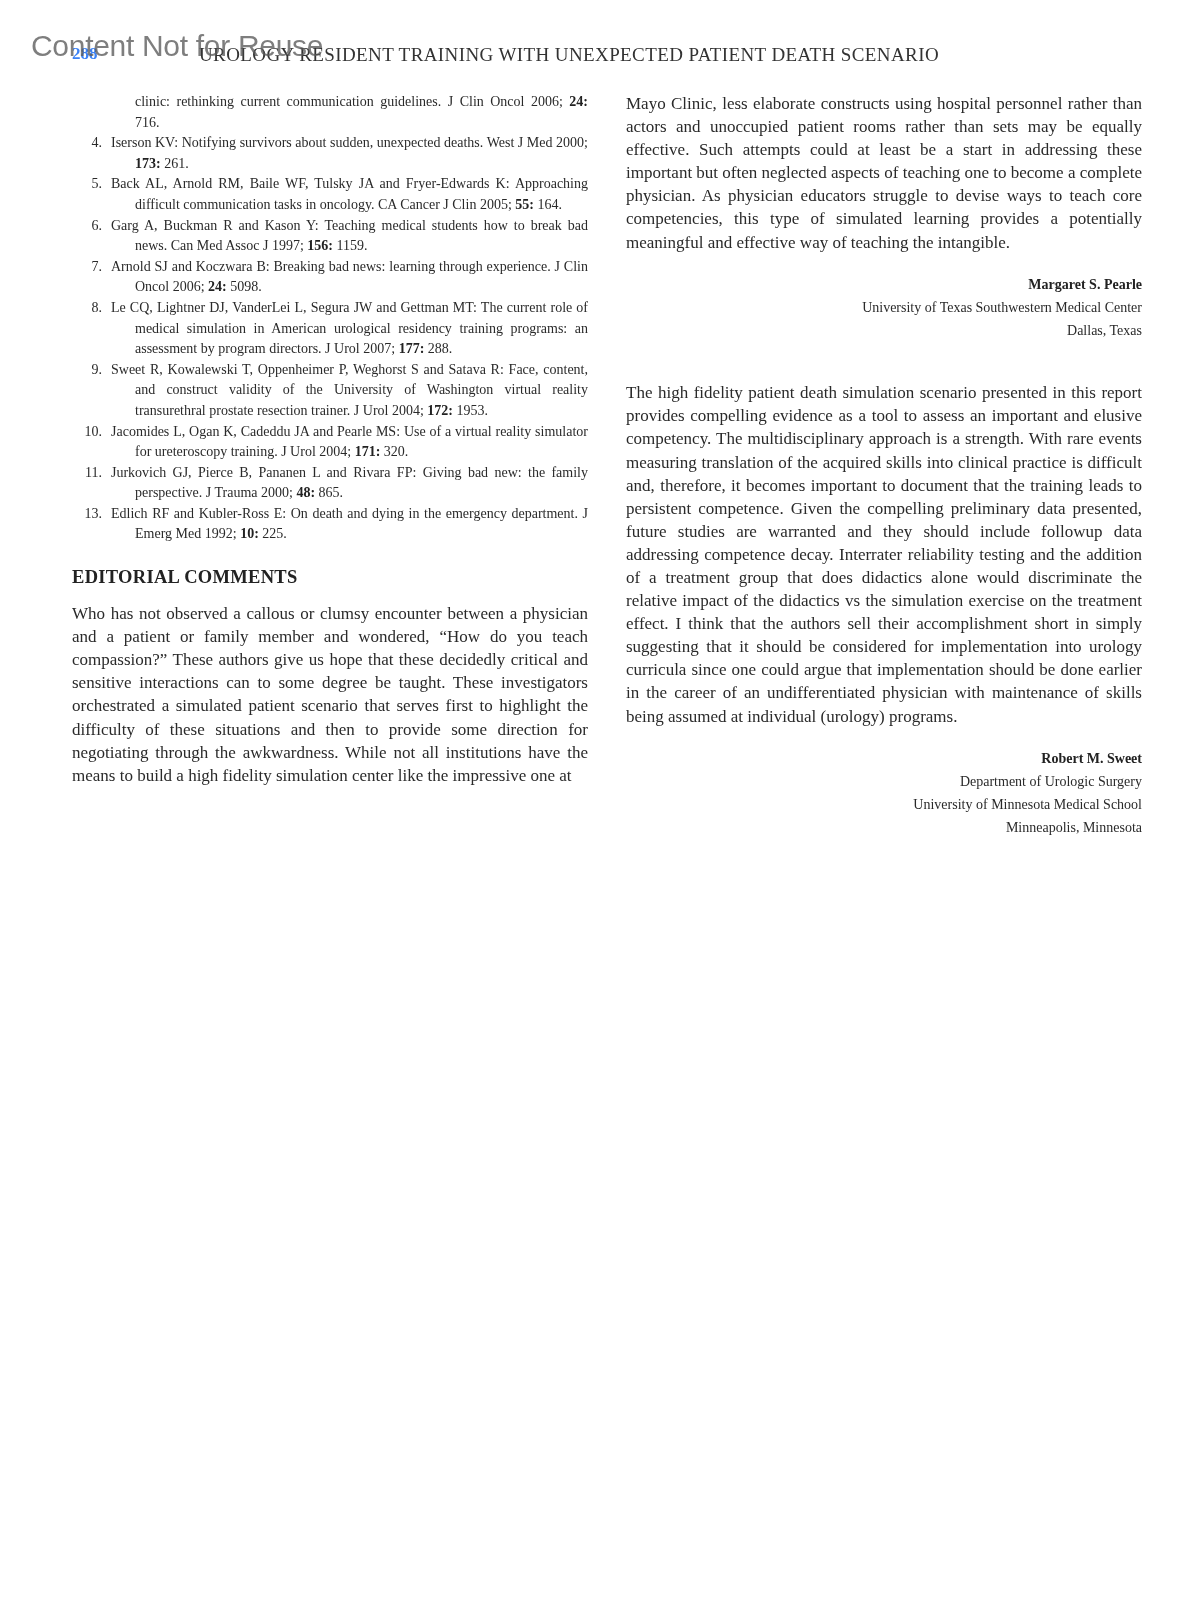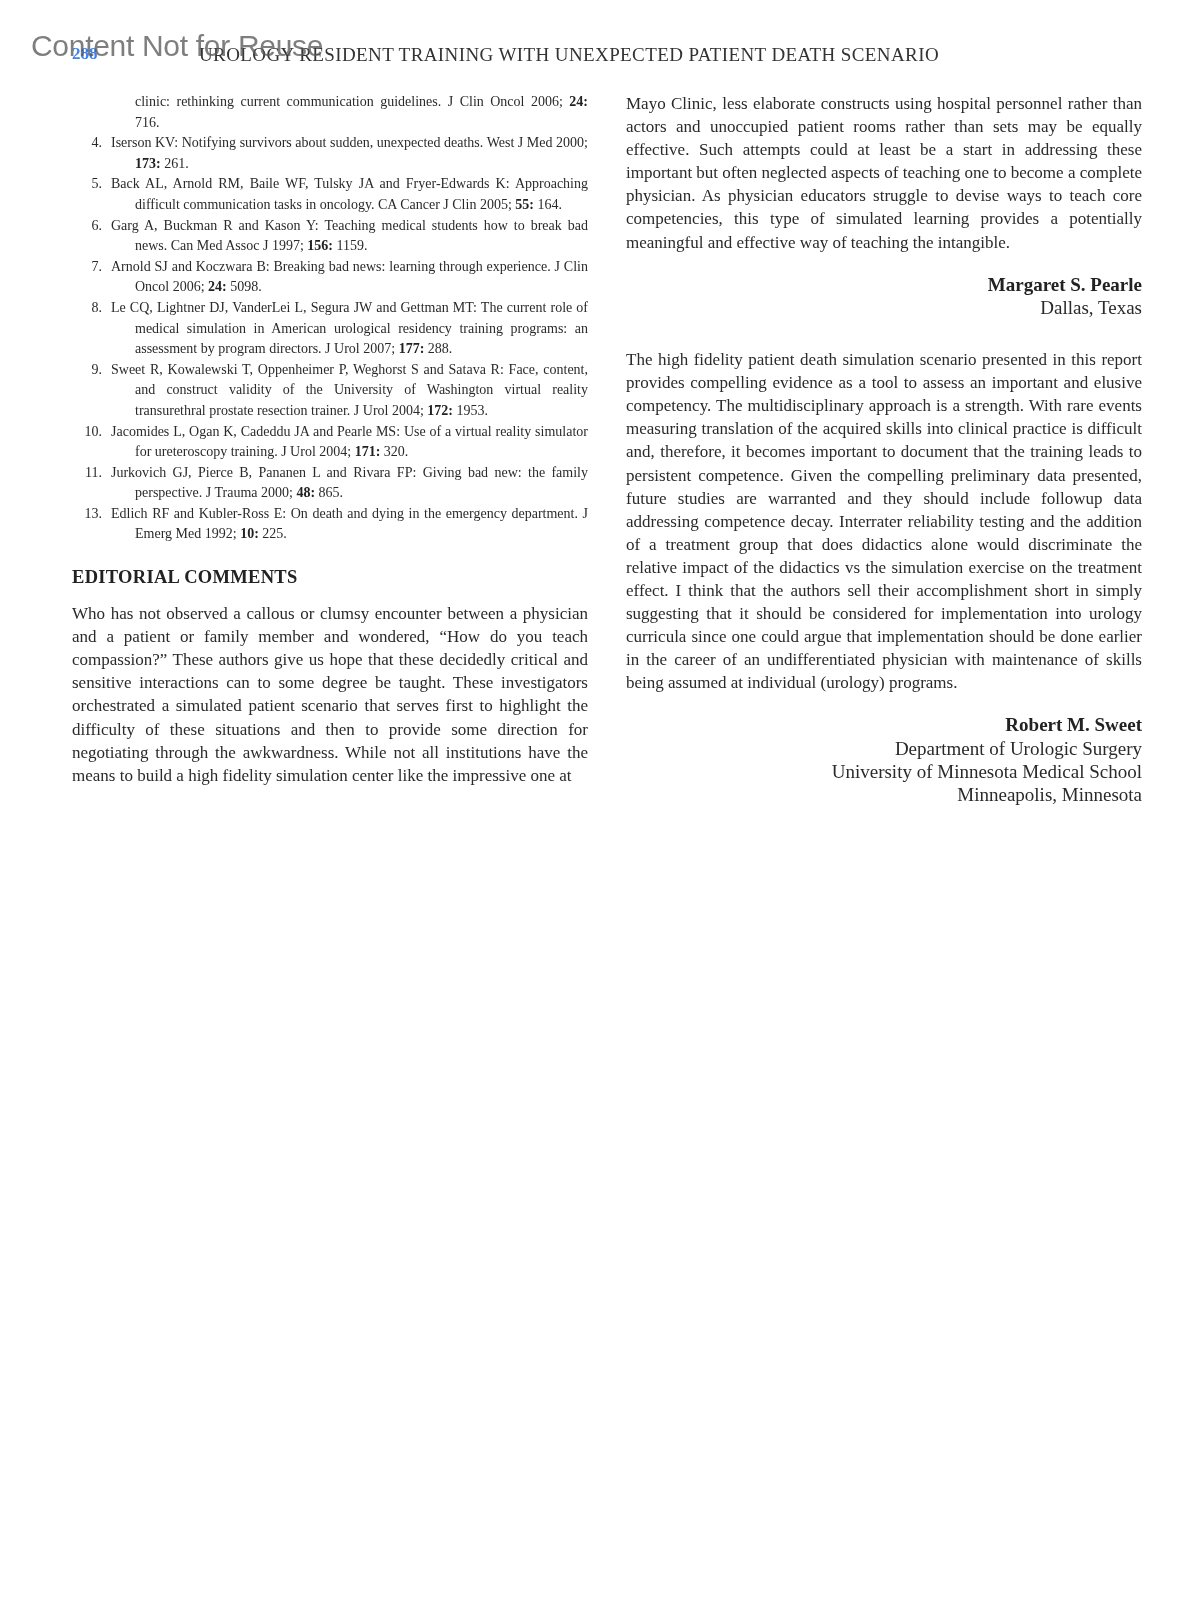--- a/index.html
+++ b/index.html
@@ -20,25 +20,25 @@
 
   .refs { list-style: none; margin: 0; padding: 0; font-size: 14px; line-height: 20.6px; }
   .ref { position: relative; padding-left: 63px; text-indent: -24px; text-align: justify; margin: 0; }
   .ref .num { position: absolute; left: 0; text-indent: 0; width: 30px; text-align: right; }
   .ref.cont { padding-left: 63px; text-indent: 0; }
   .ref b { font-weight: bold; color: #222; }
 
   .section-heading { font-size: 18.5px; font-weight: bold; margin: 22px 0 14px 0; letter-spacing: 0.3px; color: #222; }
   .para { font-size: 17px; line-height: 23.1px; text-align: justify; margin: 0; hyphens: manual; }
 
-  .signature { text-align: right; font-size: 19px; line-height: 23.2px; }
+  .signature { text-align: right; font-size: 14px; line-height: 23.2px; }
   .signature .sig-name { font-weight: bold; color: #222; }
 
   .gap-sig { margin-top: 19px; }
-  .gap-para { margin-top: 29px; }
+  .gap-para { margin-top: 39px; }
 </style>
 </head>
 <body>
 
 <div class="watermark">Content Not for Reuse</div>
 
 <header class="running-head">
   <span class="page-number">288</span>
   <span class="running-title">UROLOGY RESIDENT TRAINING WITH UNEXPECTED PATIENT DEATH SCENARIO</span>
 </header>
@@ -60,20 +60,21 @@
   <h2 class="section-heading">EDITORIAL COMMENTS</h2>
 
   <p class="para">Who has not observed a callous or clumsy encounter between a physician and a patient or family member and wondered, “How do you teach compassion?” These authors give us hope that these decidedly critical and sensitive interactions can to some degree be taught. These investigators orchestrated a simulated patient scenario that serves first to highlight the difficulty of these situations and then to provide some direction for negotiating through the awkwardness. While not all institutions have the means to build a high fidelity simulation center like the impressive one at</p>
 </section>
 
 <section class="col col-right">
   <p class="para">Mayo Clinic, less elaborate constructs using hospital personnel rather than actors and unoccupied patient rooms rather than sets may be equally effective. Such attempts could at least be a start in addressing these important but often neglected aspects of teaching one to become a complete physician. As physician educators struggle to devise ways to teach core competencies, this type of simulated learning provides a potentially meaningful and effective way of teaching the intangible.</p>
 
   <div class="signature gap-sig">
     <div class="sig-name">Margaret S. Pearle</div>
+    <div>University of Texas Southwestern Medical Center</div>
     <div>Dallas, Texas</div>
   </div>
 
   <p class="para gap-para">The high fidelity patient death simulation scenario presented in this report provides compelling evidence as a tool to assess an important and elusive competency. The multidisciplinary approach is a strength. With rare events measuring translation of the acquired skills into clinical practice is difficult and, therefore, it becomes important to document that the training leads to persistent competence. Given the compelling preliminary data presented, future studies are warranted and they should include followup data addressing competence decay. Interrater reliability testing and the addition of a treatment group that does didactics alone would discriminate the relative impact of the didactics vs the simulation exercise on the treatment effect. I think that the authors sell their accomplishment short in simply suggesting that it should be considered for implementation into urology curricula since one could argue that implementation should be done earlier in the career of an undifferentiated physician with maintenance of skills being assumed at individual (urology) programs.</p>
 
   <div class="signature gap-sig">
     <div class="sig-name">Robert M. Sweet</div>
     <div>Department of Urologic Surgery</div>
     <div>University of Minnesota Medical School</div>
     <div>Minneapolis, Minnesota</div>

